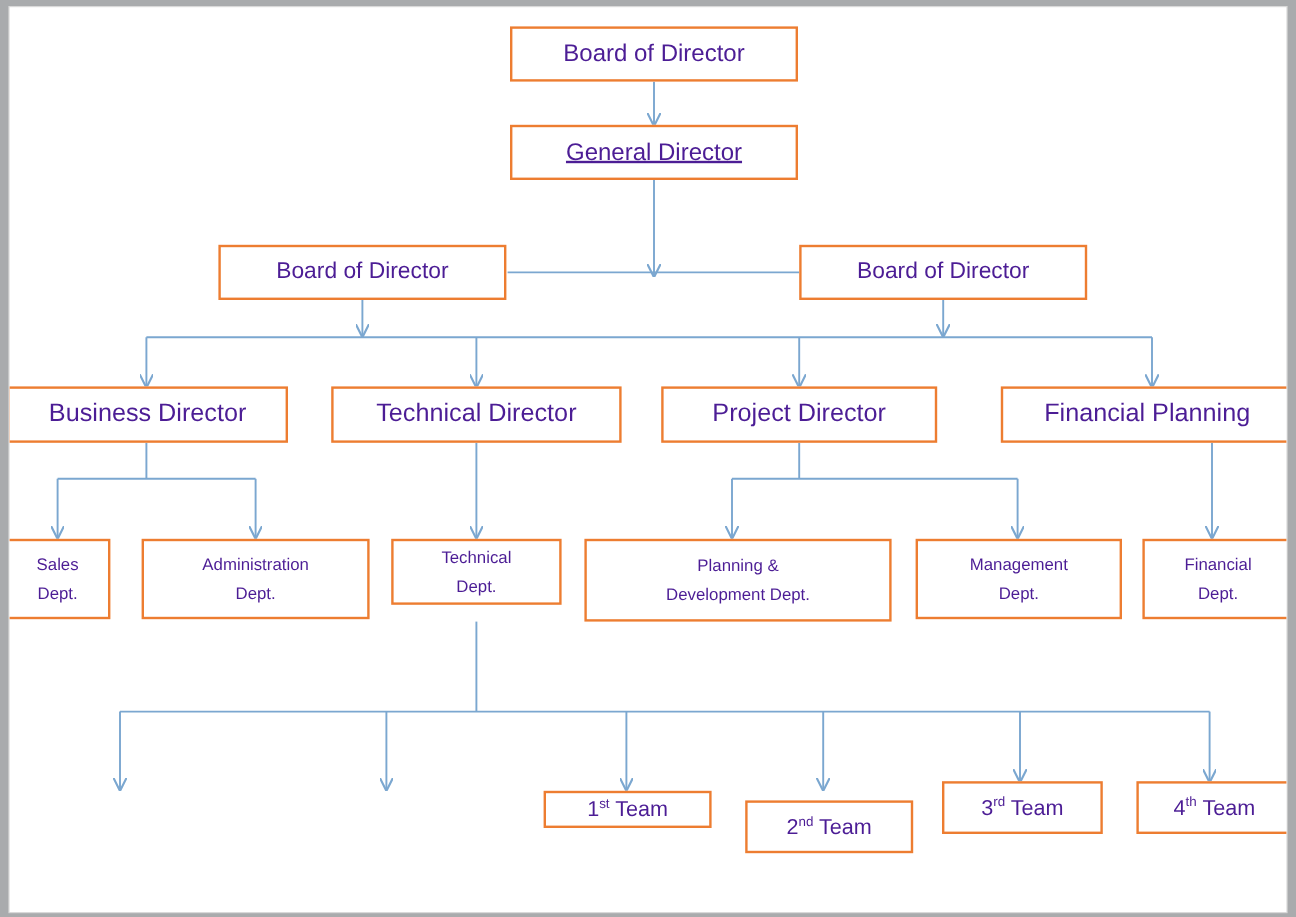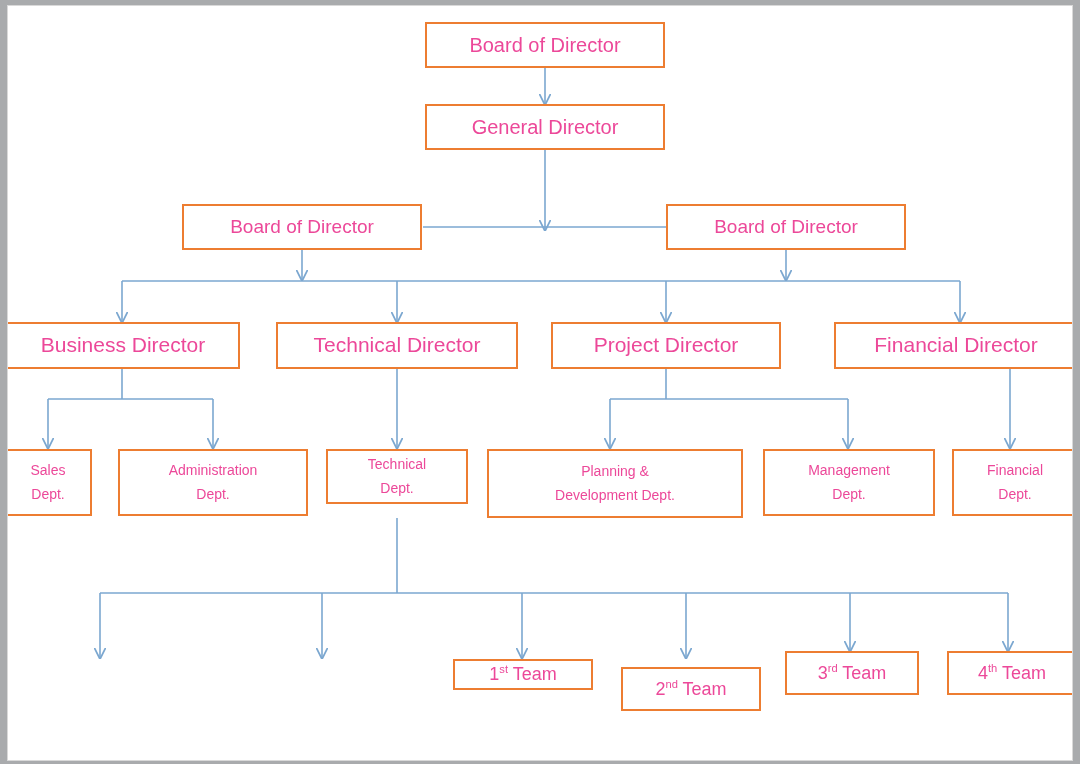--- a/index.html
+++ b/index.html
@@ -47,21 +47,21 @@
   
   .node {
     position: absolute;
     box-sizing: border-box;
     background: #ffffff;
     border: 2px solid #ED7D31;
     display: flex;
     align-items: center;
     justify-content: center;
     text-align: center;
-    color: #ec4899;
+    color: #4c1d95;
     line-height: 1.25;
     padding: 2px 4px;
     z-index: 2;
   }
 
   .node.lvl-top     { font-size: 20px; }
   .node.lvl-board   { font-size: 19px; }
   .node.lvl-dir     { font-size: 21px; }
   .node.lvl-dept    { font-size: 14px; }
   .node.lvl-team    { font-size: 18px; }
@@ -137,21 +137,21 @@
         <path d="M 678 587 L 678 652" marker-end="url(#arrow)"></path>
         <path d="M 842 587 L 842 645" marker-end="url(#arrow)"></path>
         <path d="M 1000 587 L 1000 645" marker-end="url(#arrow)"></path>
       </g>
     </svg>
 
     <div class="node lvl-top" style="left:417px; top:16px; width:240px; height:46px;">
       <span class="ln">Board of Director</span>
     </div>
 
-    <div class="node lvl-top" style="left:417px; top:98px; width:240px; height:46px;">
+    <div class="node lvl-top" style="left:417px; top:98px; width:240px; height:46px;text-decoration:underline;">
       <span class="ln">General Director</span>
     </div>
 
     <div class="node lvl-board" style="left:174px; top:198px; width:240px; height:46px;">
       <span class="ln">Board of Director</span>
     </div>
 
     <div class="node lvl-board" style="left:658px; top:198px; width:240px; height:46px;">
       <span class="ln">Board of Director</span>
     </div>
@@ -162,21 +162,21 @@
 
     <div class="node lvl-dir" style="left:268px; top:316px; width:242px; height:47px;">
       <span class="ln">Technical Director</span>
     </div>
 
     <div class="node lvl-dir" style="left:543px; top:316px; width:230px; height:47px;">
       <span class="ln">Project Director</span>
     </div>
 
     <div class="node lvl-dir" style="left:826px; top:316px; width:244px; height:47px;">
-      <span class="ln">Financial Director</span>
+      <span class="ln">Financial Planning</span>
     </div>
 
     <div class="node lvl-dept" style="left:-4px; top:443px; width:88px; height:67px;">
       <span class="lines">
         <span class="ln">Sales</span>
         <span class="ln">Dept.</span>
       </span>
     </div>
 
     <div class="node lvl-dept" style="left:110px; top:443px; width:190px; height:67px;">

